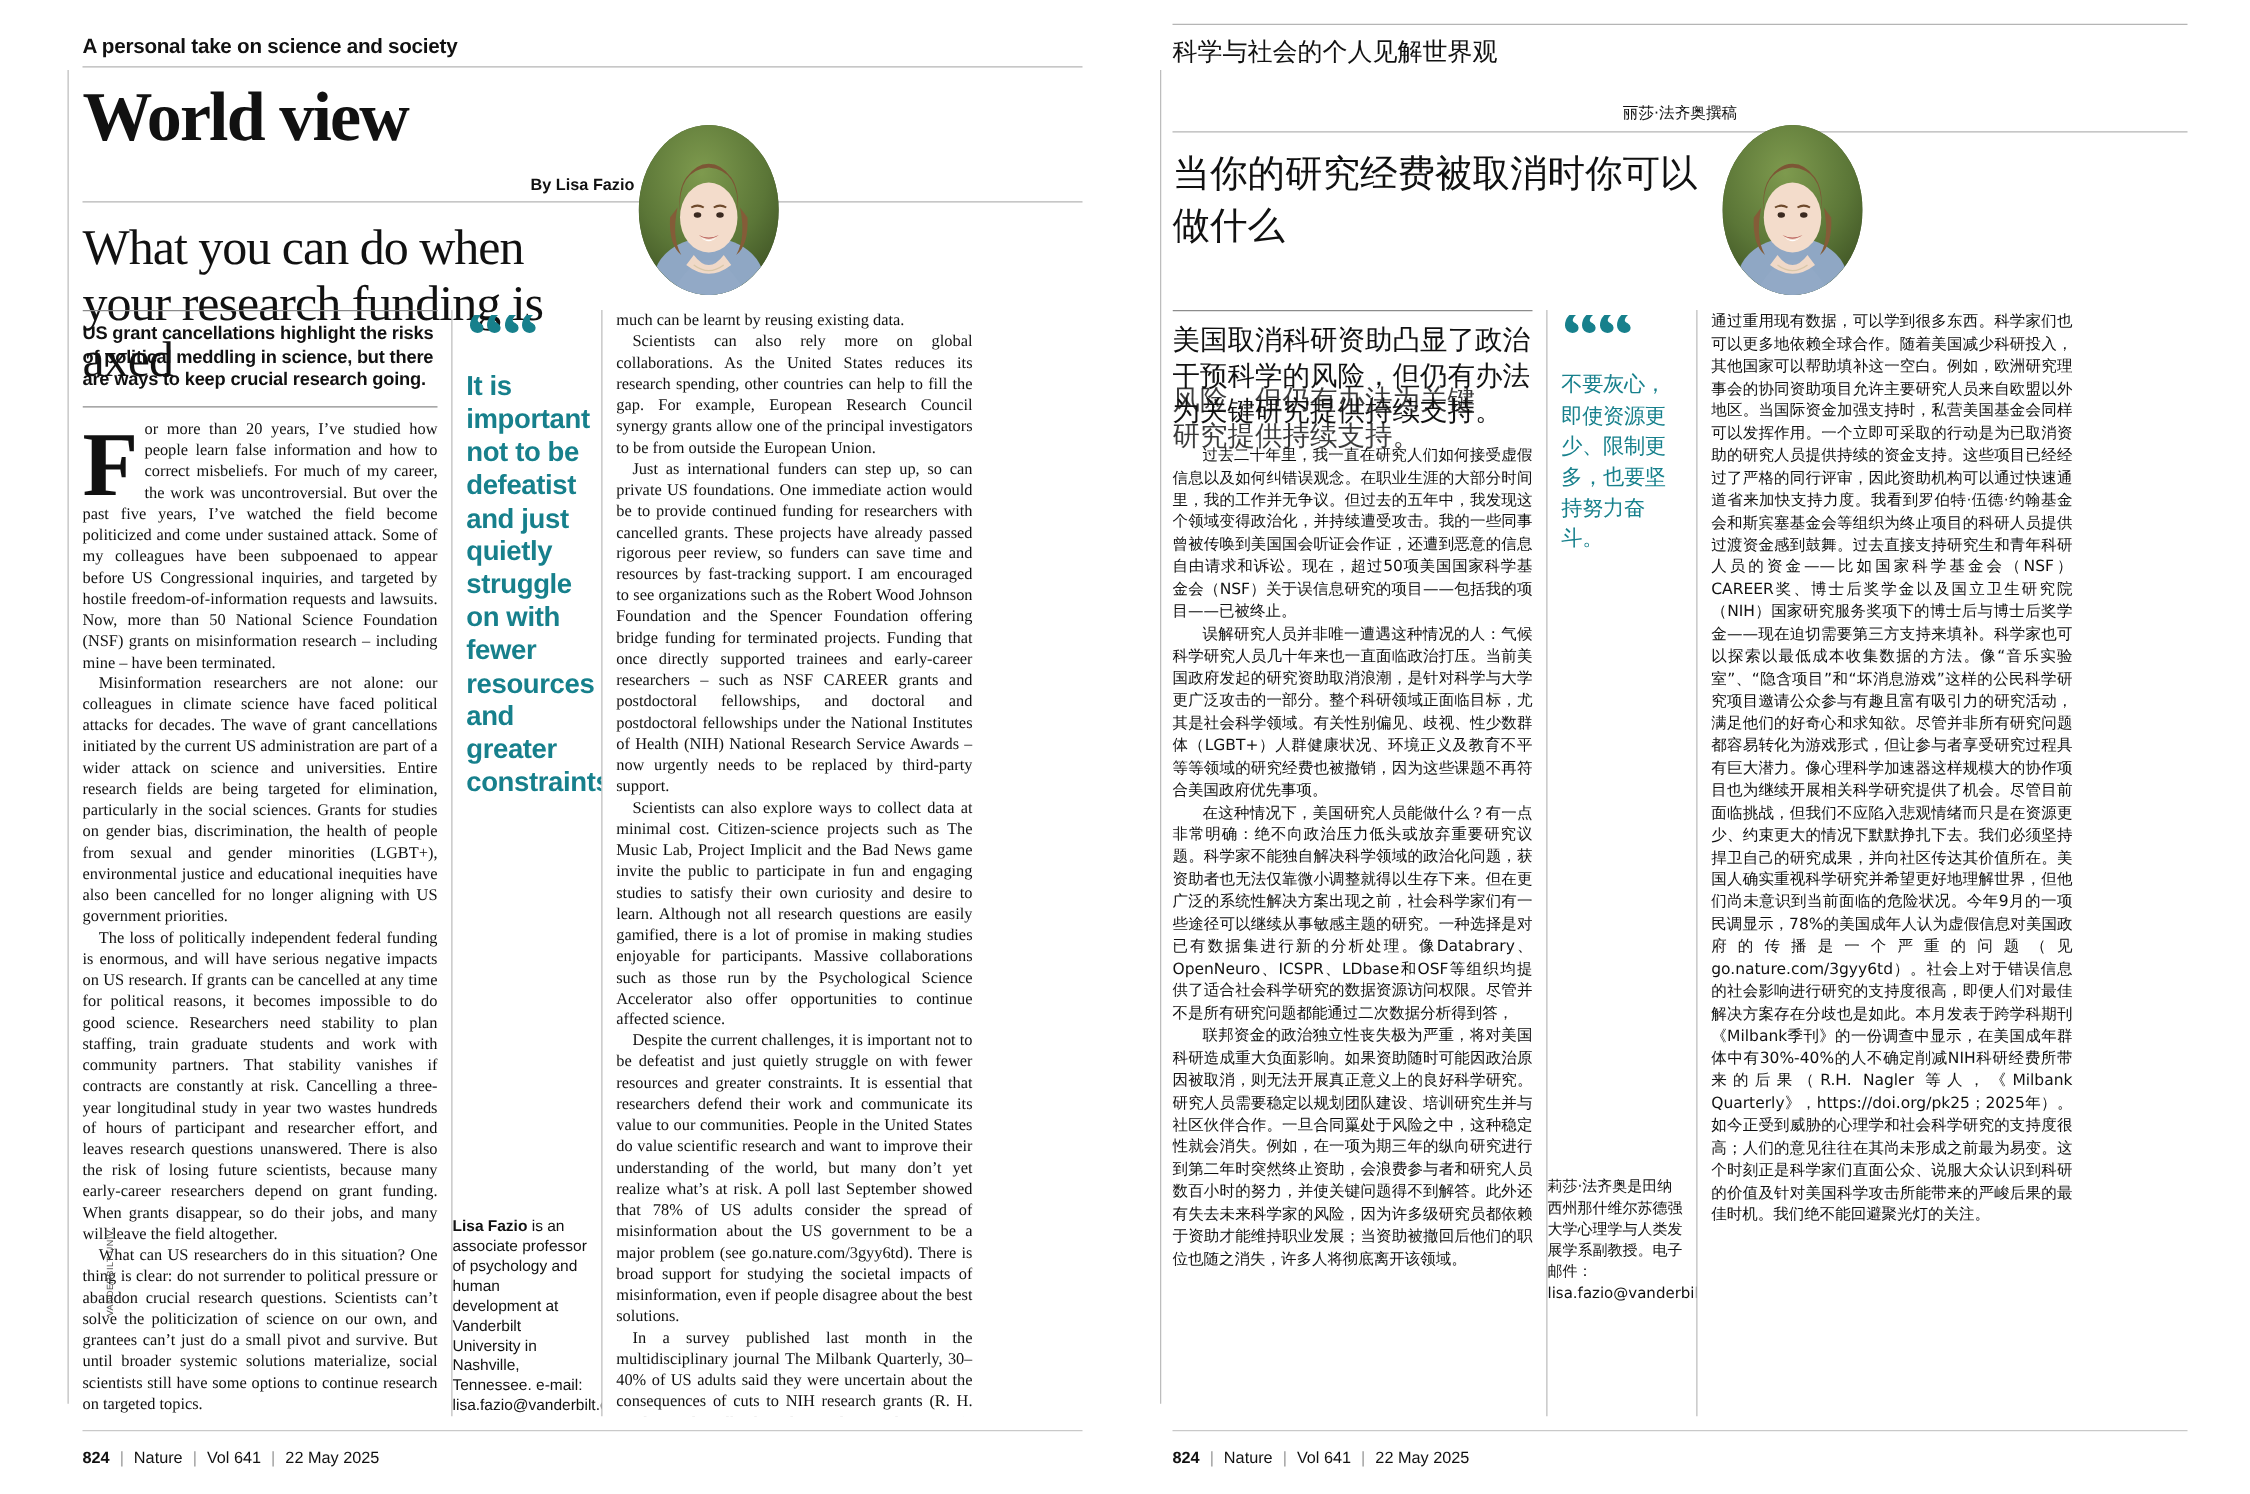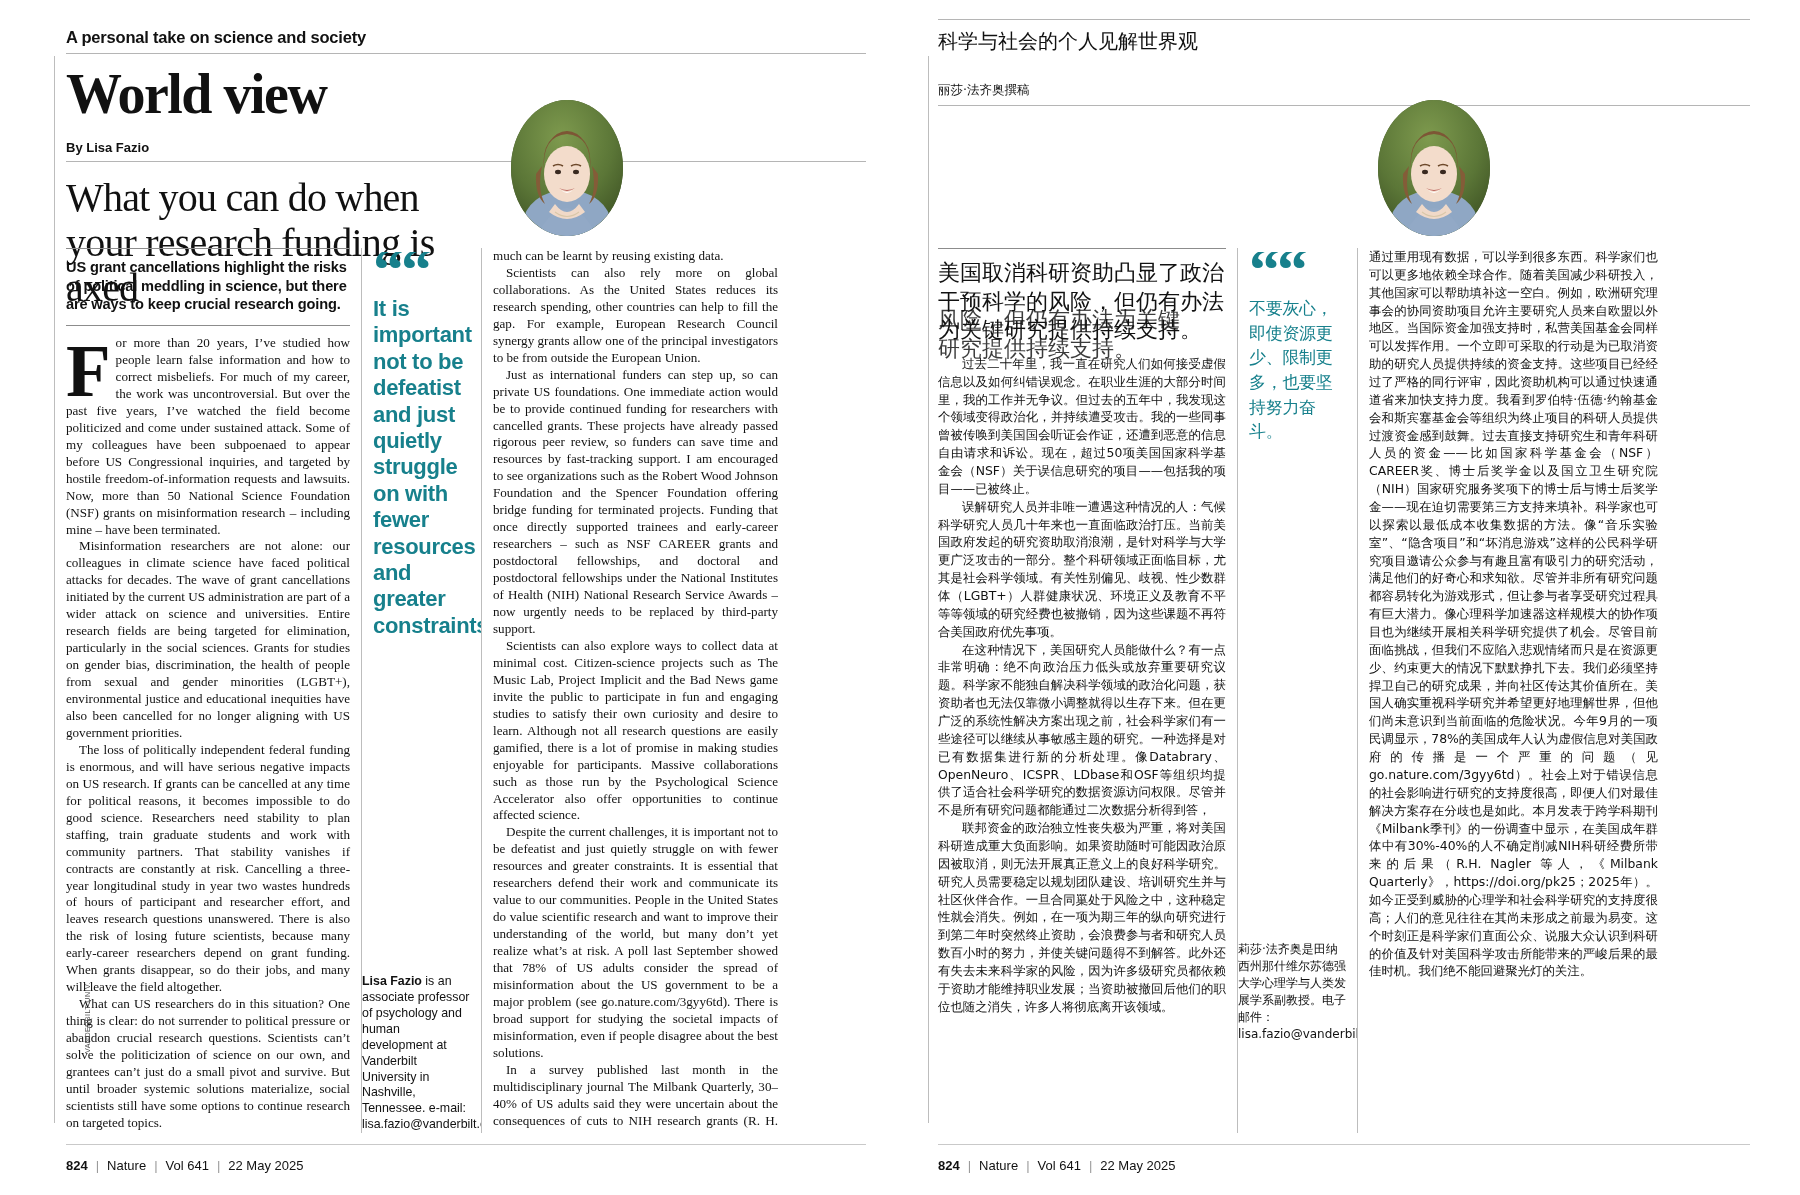--- a/index.html
+++ b/index.html
@@ -48,21 +48,21 @@
     font-weight:700;
     font-size:56px;
     letter-spacing:-1.5px;
     line-height:1.0;
     padding:12px 0 18px 0;
   }
 
   .byline{
     font-family:"Liberation Sans", sans-serif;
     font-size:13px;font-weight:700;
-    text-align:left;
+    text-align:center;
     padding-bottom:6px;
   }
   .byline.cn{font-family:"DejaVu Sans", sans-serif;font-weight:400;font-size:12.5px;}
 
   .headline{
     font-family:"Liberation Serif", serif;
     font-size:40px;
     line-height:1.12;
     letter-spacing:-0.8px;
     padding:14px 0 16px 0;
@@ -345,20 +345,21 @@
 
     <div class="spine" style="left:-10px;"></div>
 
     <div class="kicker cn">科学与社会的个人见解世界观</div>
     <div class="rule" style="margin-top:-42px;"></div>
     <div style="height:62px;"></div>
 
     <div class="byline cn">丽莎·法齐奥撰稿</div>
     <div class="rule"></div>
 
+    <div class="headline cn">当你的研究经费被取消时你可以做什么</div>
 
     <div class="portrait" id="portrait-right">
       <svg viewBox="0 0 112 136" preserveAspectRatio="xMidYMid slice" aria-hidden="true">
         <defs>
           <radialGradient id="bgR" cx="45%" cy="28%" r="85%">
             <stop offset="0%" stop-color="#7e9a4e"></stop>
               <stop offset="55%" stop-color="#5b7637"></stop>
               <stop offset="100%" stop-color="#36491f"></stop>
           </radialGradient>
         </defs>

